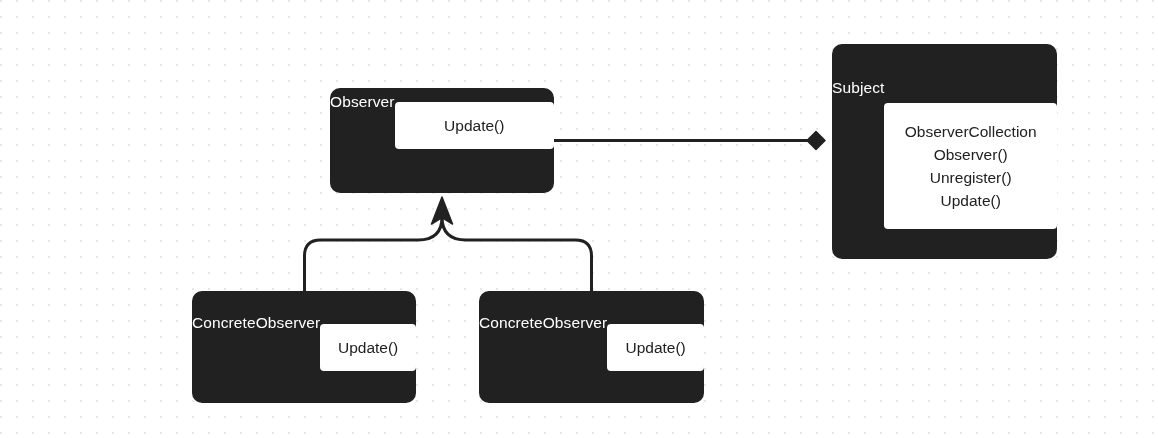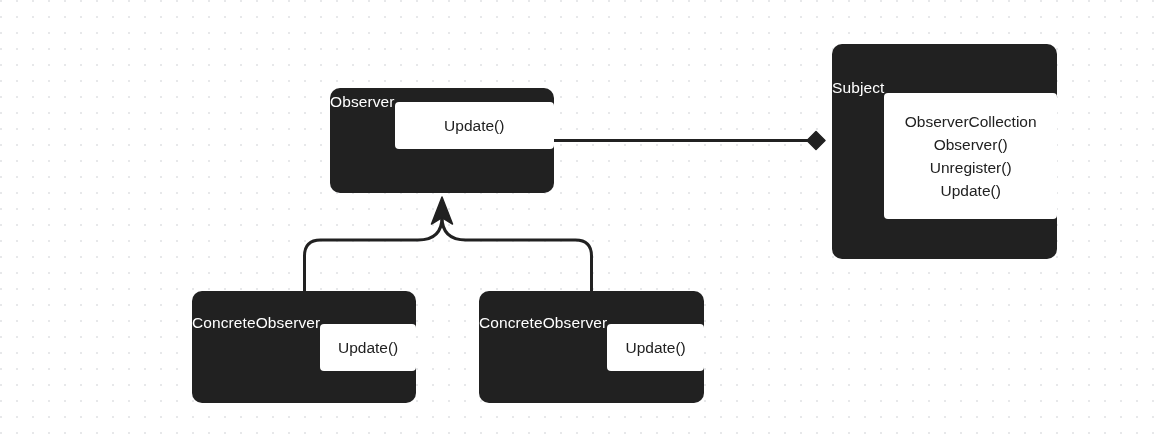--- a/index.html
+++ b/index.html
@@ -92,21 +92,21 @@
   #node-subject {
     left: 832px;
     top: 44px;
     width: 225px;
     height: 215px;
     padding-top: 34px;
   }
   #node-subject .node-body {
     width: 186px;
     height: 126px;
-    margin-top: 15px;
+    margin-top: 25px;
   }
 
   #node-concrete-observer-1 {
     left: 192px;
     top: 291px;
     width: 224px;
     height: 112px;
     padding-top: 22px;
   }
   #node-concrete-observer-1 .node-body {

